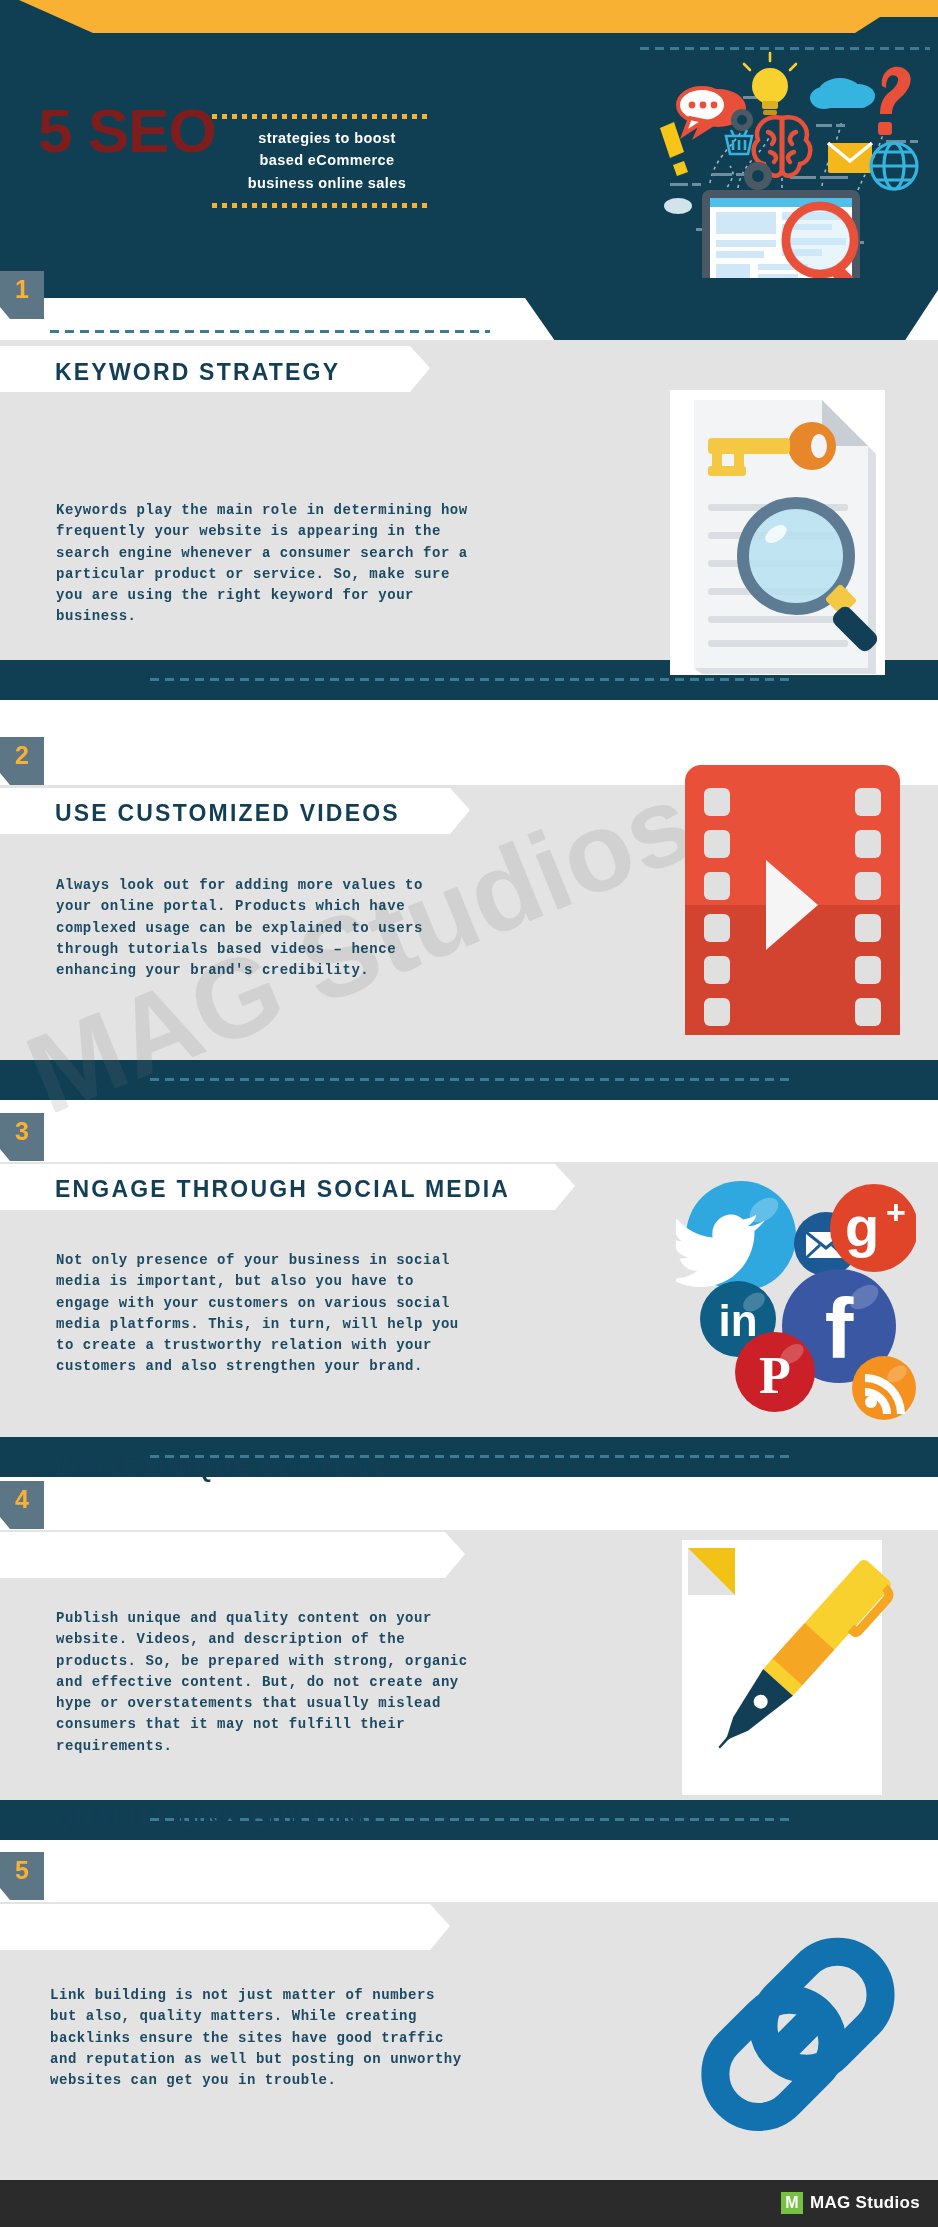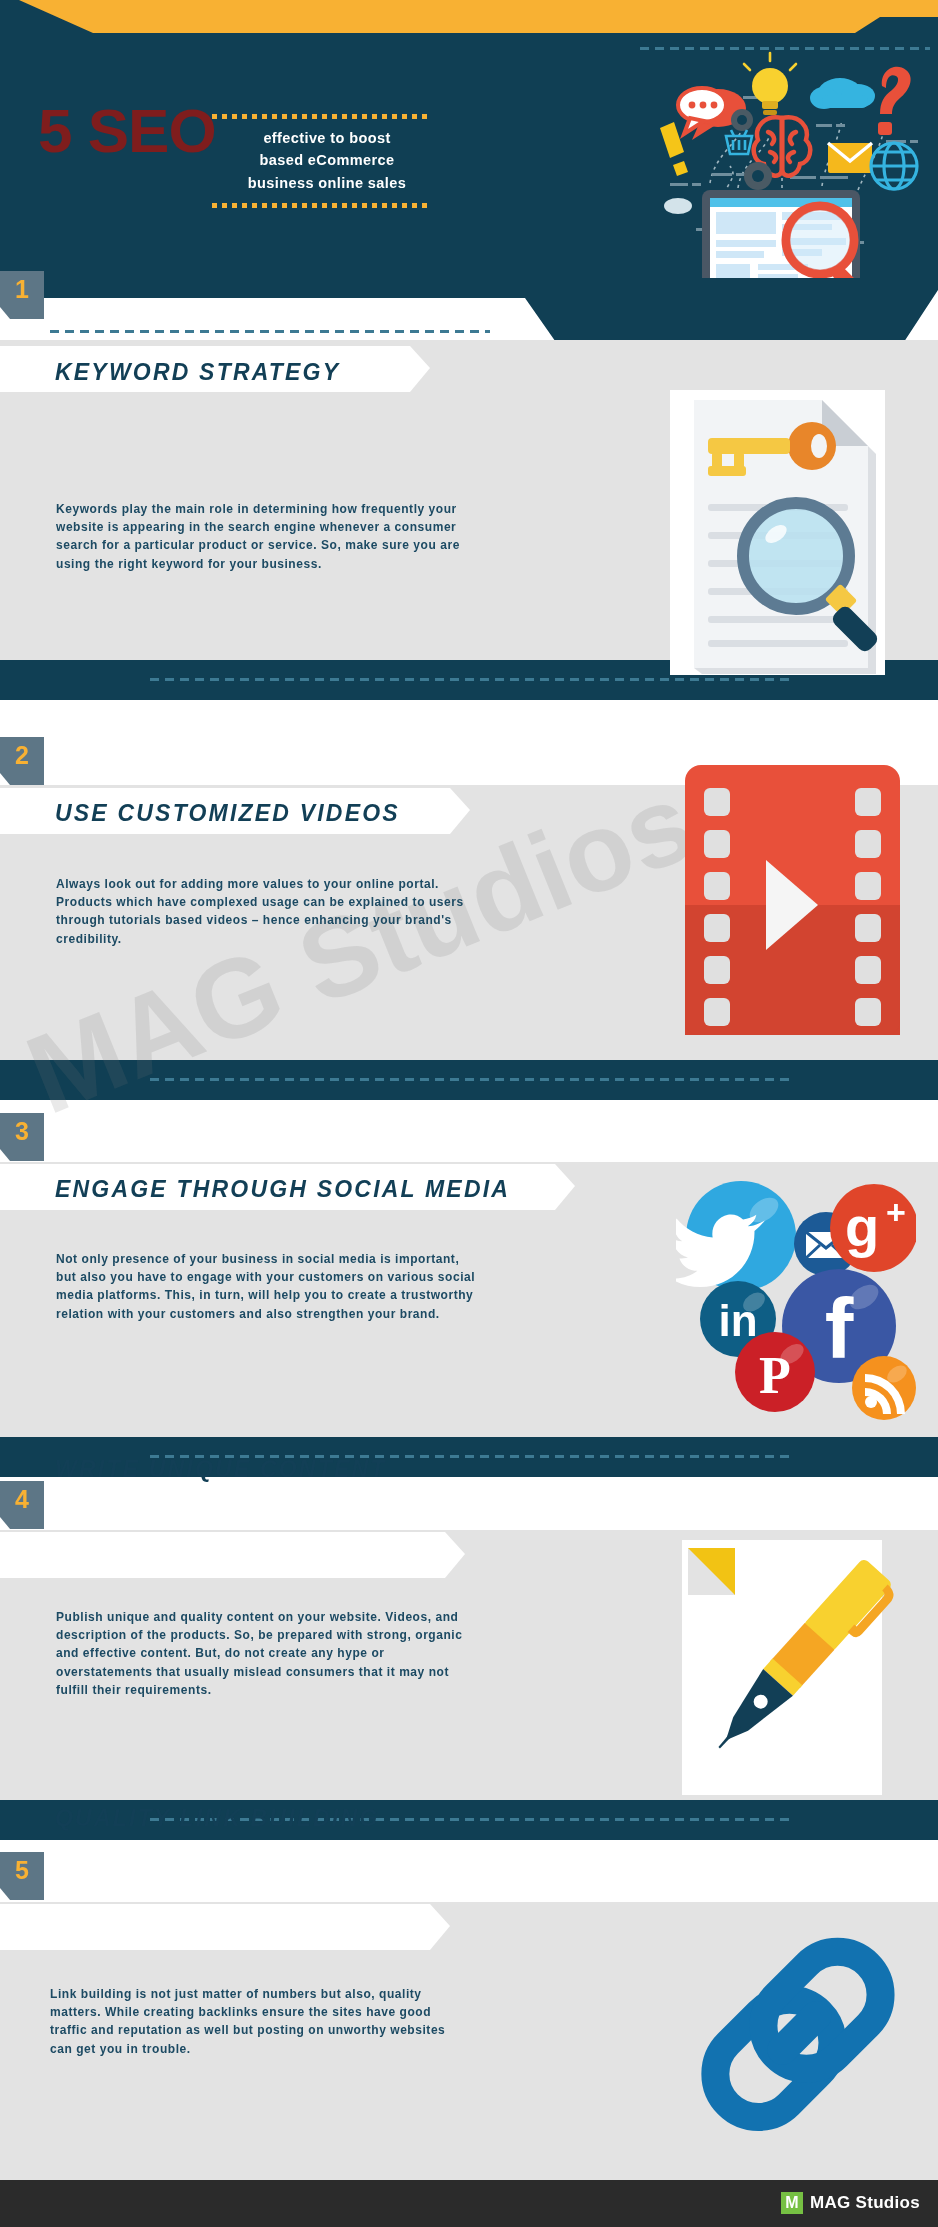--- a/index.html
+++ b/index.html
@@ -75,27 +75,26 @@
     font-family:"Liberation Sans", sans-serif;
   }
   .title-plate {
     position:absolute; height:46px; background:#ffffff; z-index:8;
   }
   .sec-title {
     position:absolute; z-index:10;
     font-size:23px; font-weight:bold; color:#123f56;
     letter-spacing:2.2px; white-space:nowrap;
     font-family:"Liberation Sans", sans-serif;
-    font-style:italic;
   }
   .sec-body {
     position:absolute; z-index:10;
-    font-size:12px; font-weight:bold; color:#1c4a63;
+    font-size:14px; font-weight:bold; color:#1c4a63;
     line-height:1.52; letter-spacing:0.55px;
-    font-family:Liberation Sans, sans-serif;
+    font-family:Liberation Mono, monospace;
   }
   .icon-card {
     position:absolute; background:#ffffff; z-index:7;
   }
   .sec-icon { position:absolute; z-index:11; }
 
   .divider {
     position:absolute; left:0; width:938px; height:40px; background:#103f54;
   }
   .divider i {
@@ -138,21 +137,21 @@
 <div class="top-band">
   <div class="orange"></div>
 </div>
 <div class="header-dash-top"></div>
 <div class="header-dash-bottom"></div>
 
 <div class="hero-title">5 SEO</div>
 
 <div class="hero-sub">
   <div class="dot-rule"></div>
-  <div class="hero-sub-text">effective to boost</div>
+  <div class="hero-sub-text">strategies to boost</div>
   <div class="hero-sub-text" style="margin-top:1px">based eCommerce</div>
   <div class="hero-sub-text" style="margin-top:2px">business online sales</div>
   <div class="dot-rule bottom"></div>
 </div>
 
 <svg class="hero-art" viewBox="0 0 302 230">
 
   <g stroke="#9fb6c0" stroke-width="1.6" fill="none" stroke-dasharray="3,4">
     <path d="M80 135 C 85 105, 110 95, 118 70"></path>
     <path d="M108 140 C 112 112, 138 104, 142 80"></path>

